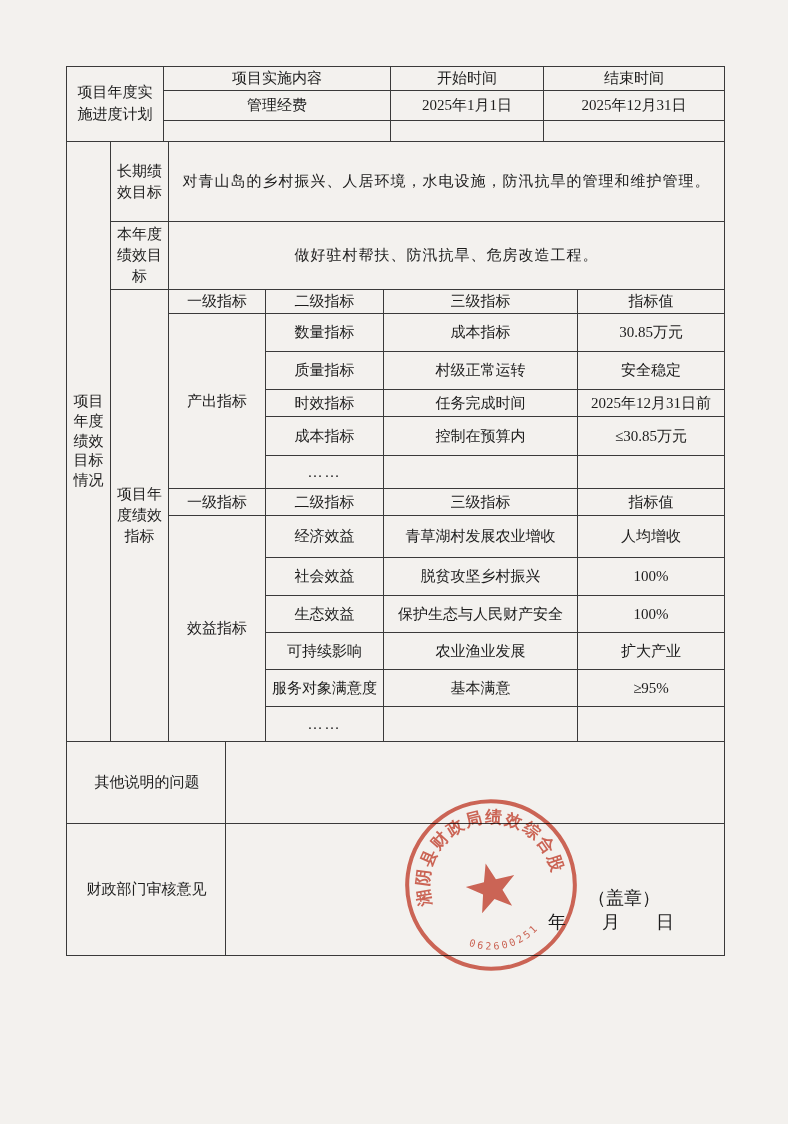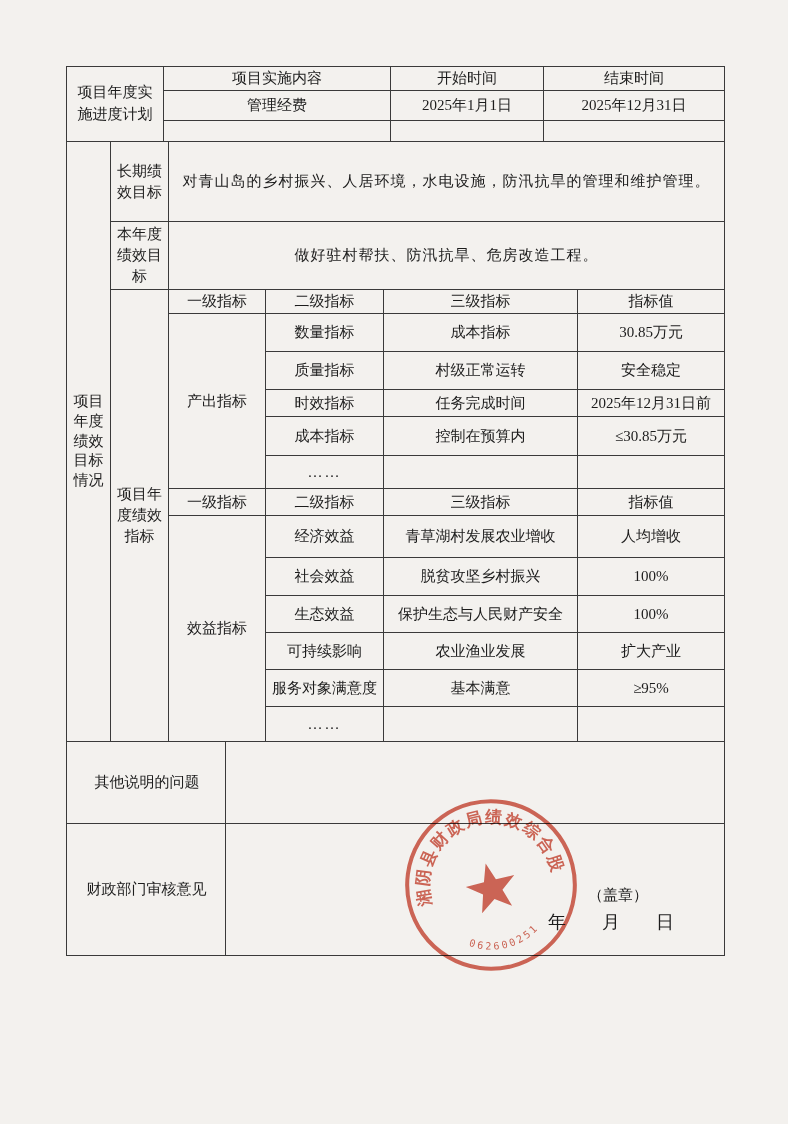--- a/index.html
+++ b/index.html
@@ -48,21 +48,21 @@
   .rh39 td { height:39px; }
   .rh33 td { height:33px; }
   .rh27 td, .rh27 th { height:27px; }
   .rh42 td { height:42px; }
   .rh37 td { height:37px; }
   .rh35 td { height:35px; }
   .rh82 td { height:82px; }
   .rh121 td { height:132px; }
 
   .audit-box { position:relative; width:100%; height:119px; }
-  .stamp-note { position:absolute; left:362px; top:56px; font-size:15px; white-space:nowrap; }
+  .stamp-note { position:absolute; left:362px; top:56px; font-size:18px; white-space:nowrap; }
   .date-line  { position:absolute; left:322px; top:80px; font-size:18px; white-space:nowrap; }
 
   .seal {
     position:absolute; left:164px; top:-46px;
     width:202px; height:202px;
     transform:rotate(-14deg);
     opacity:0.82;
     mix-blend-mode:multiply;
     pointer-events:none;
   }

